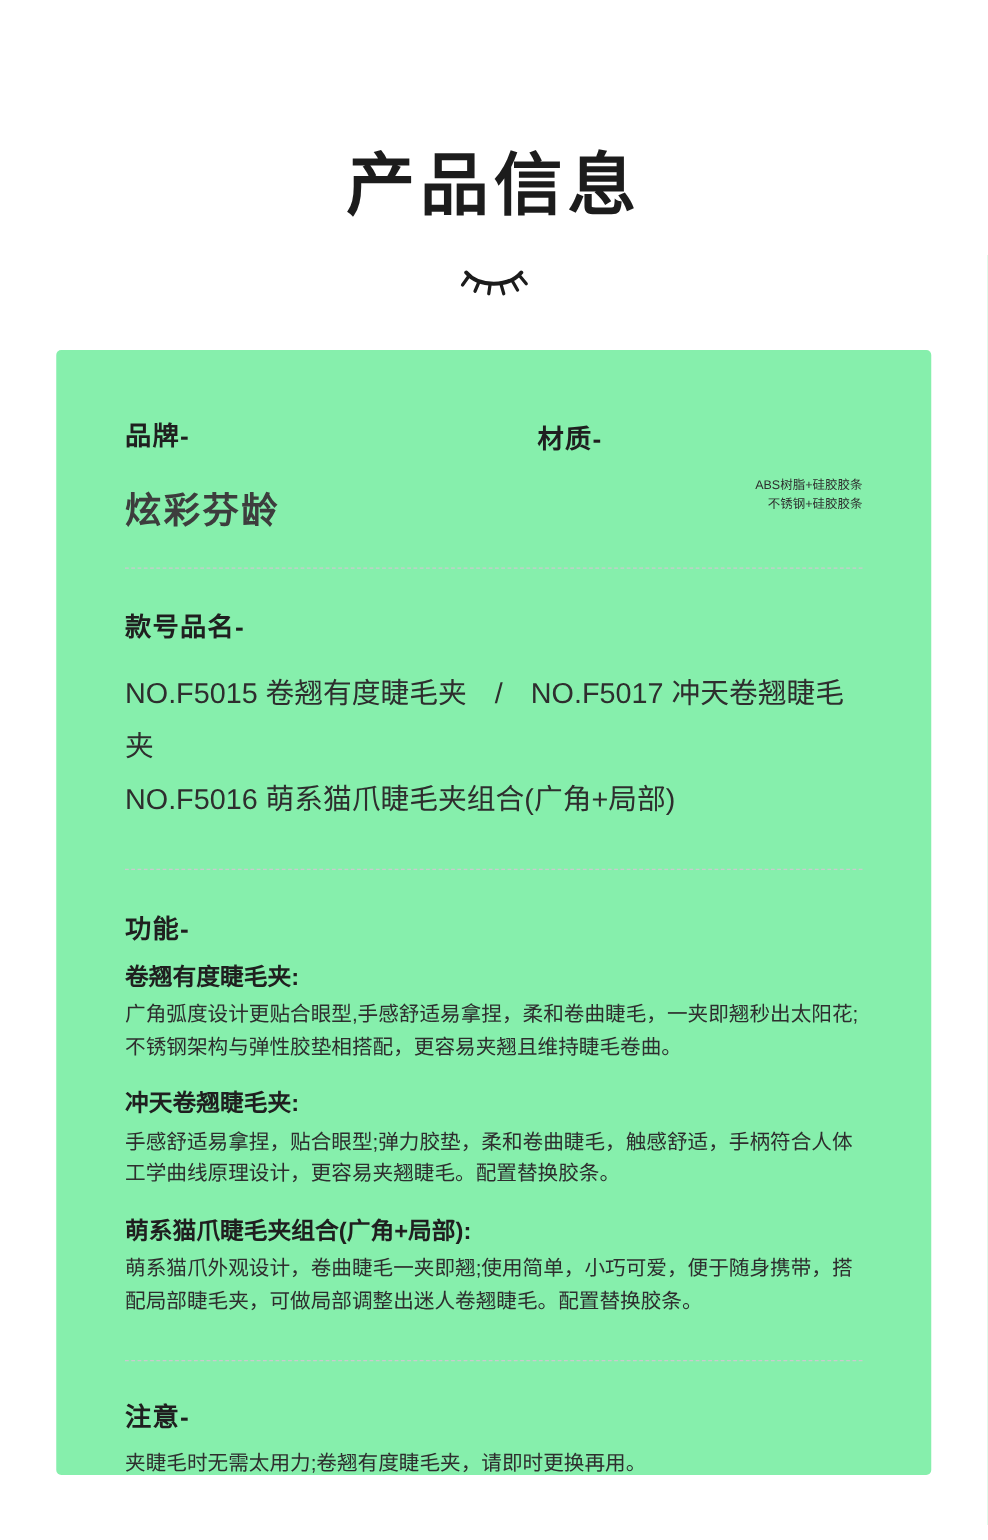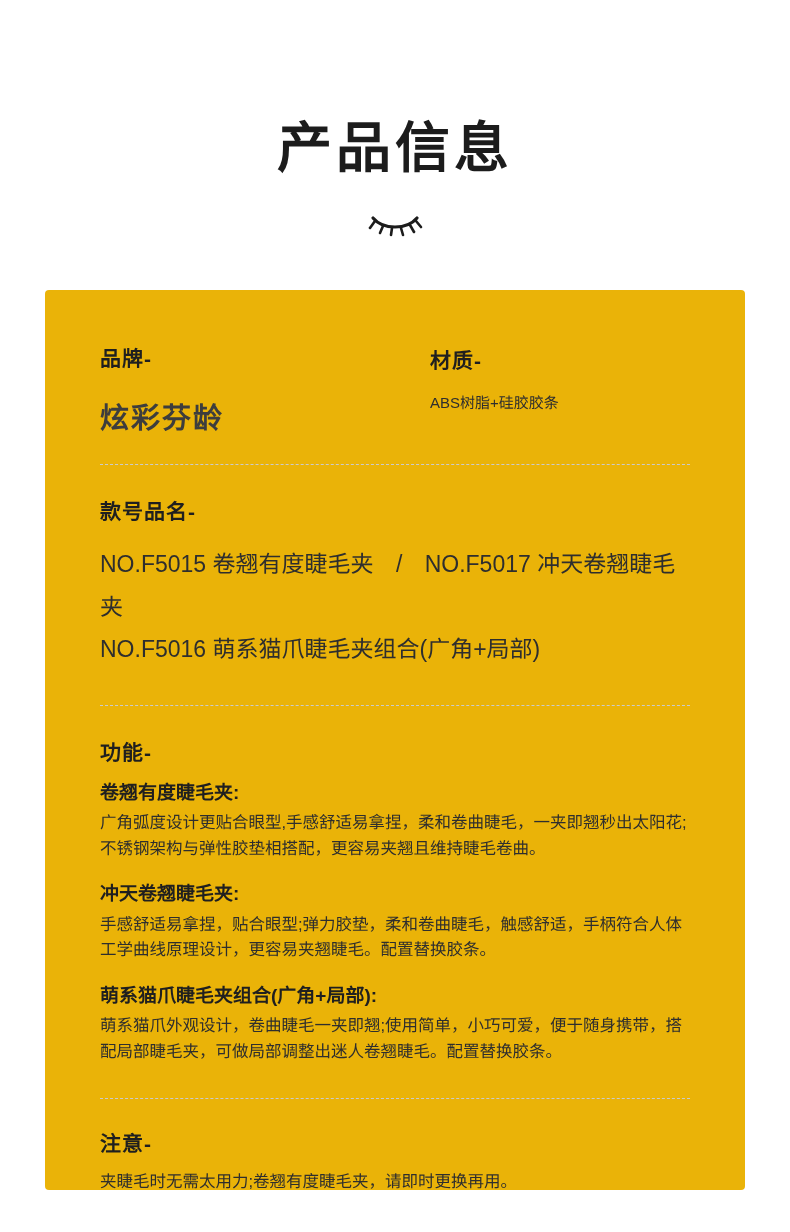--- a/index.html
+++ b/index.html
@@ -40,24 +40,24 @@
     height: 34px;
     display: flex;
     align-items: center;
     justify-content: center;
   }
 
   
   .card {
     position: absolute;
     left: 45px;
-    top: 290px;
+    top: 280px;
     width: 700px;
     height: 900px;
-    background: #eab308;
+    background: #86efac;
     border-radius: 4px;
     box-sizing: border-box;
     padding: 0 55px;
   }
 
   .section {
     position: relative;
   }
   .divider {
     border: none;
@@ -97,21 +97,21 @@
   
   .row-brand {
     display: flex;
     padding-top: 52px;
     padding-bottom: 28px;
   }
   .col-brand { width: 330px; }
   .col-material { flex: 1; padding-top: 2px; }
   .col-brand .brand-name { margin-top: 22px; }
   .col-material .material-lines { margin-top: 18px; }
-  .col-material .material-lines p { font-size: 15px; line-height: 1.45; }
+  .col-material .material-lines p { font-size: 10px; line-height: 1.45; text-align: right; }
 
   
   .row-models { padding-top: 30px; padding-bottom: 34px; }
   .row-models .label { margin-bottom: 18px; }
   .model-line { font-size: 23px; line-height: 1.85; color: #2e2e2e; }
   .model-sep { display: inline-block; padding: 0 16px; }
 
   
   .row-functions { padding-top: 30px; padding-bottom: 30px; }
   .row-functions > .label { margin-bottom: 12px; }
@@ -147,20 +147,21 @@
 
     <div class="section row-brand">
       <div class="col-brand">
         <p class="label">品牌-</p>
         <p class="brand-name">炫彩芬龄</p>
       </div>
       <div class="col-material">
         <p class="label">材质-</p>
         <div class="material-lines">
           <p class="body-text">ABS树脂+硅胶胶条</p>
+          <p class="body-text">不锈钢+硅胶胶条</p>
         </div>
       </div>
     </div>
 
     <hr class="divider">
 
     <div class="section row-models">
       <p class="label">款号品名-</p>
       <div class="model-line">
         <span>NO.F5015 卷翘有度睫毛夹</span>

